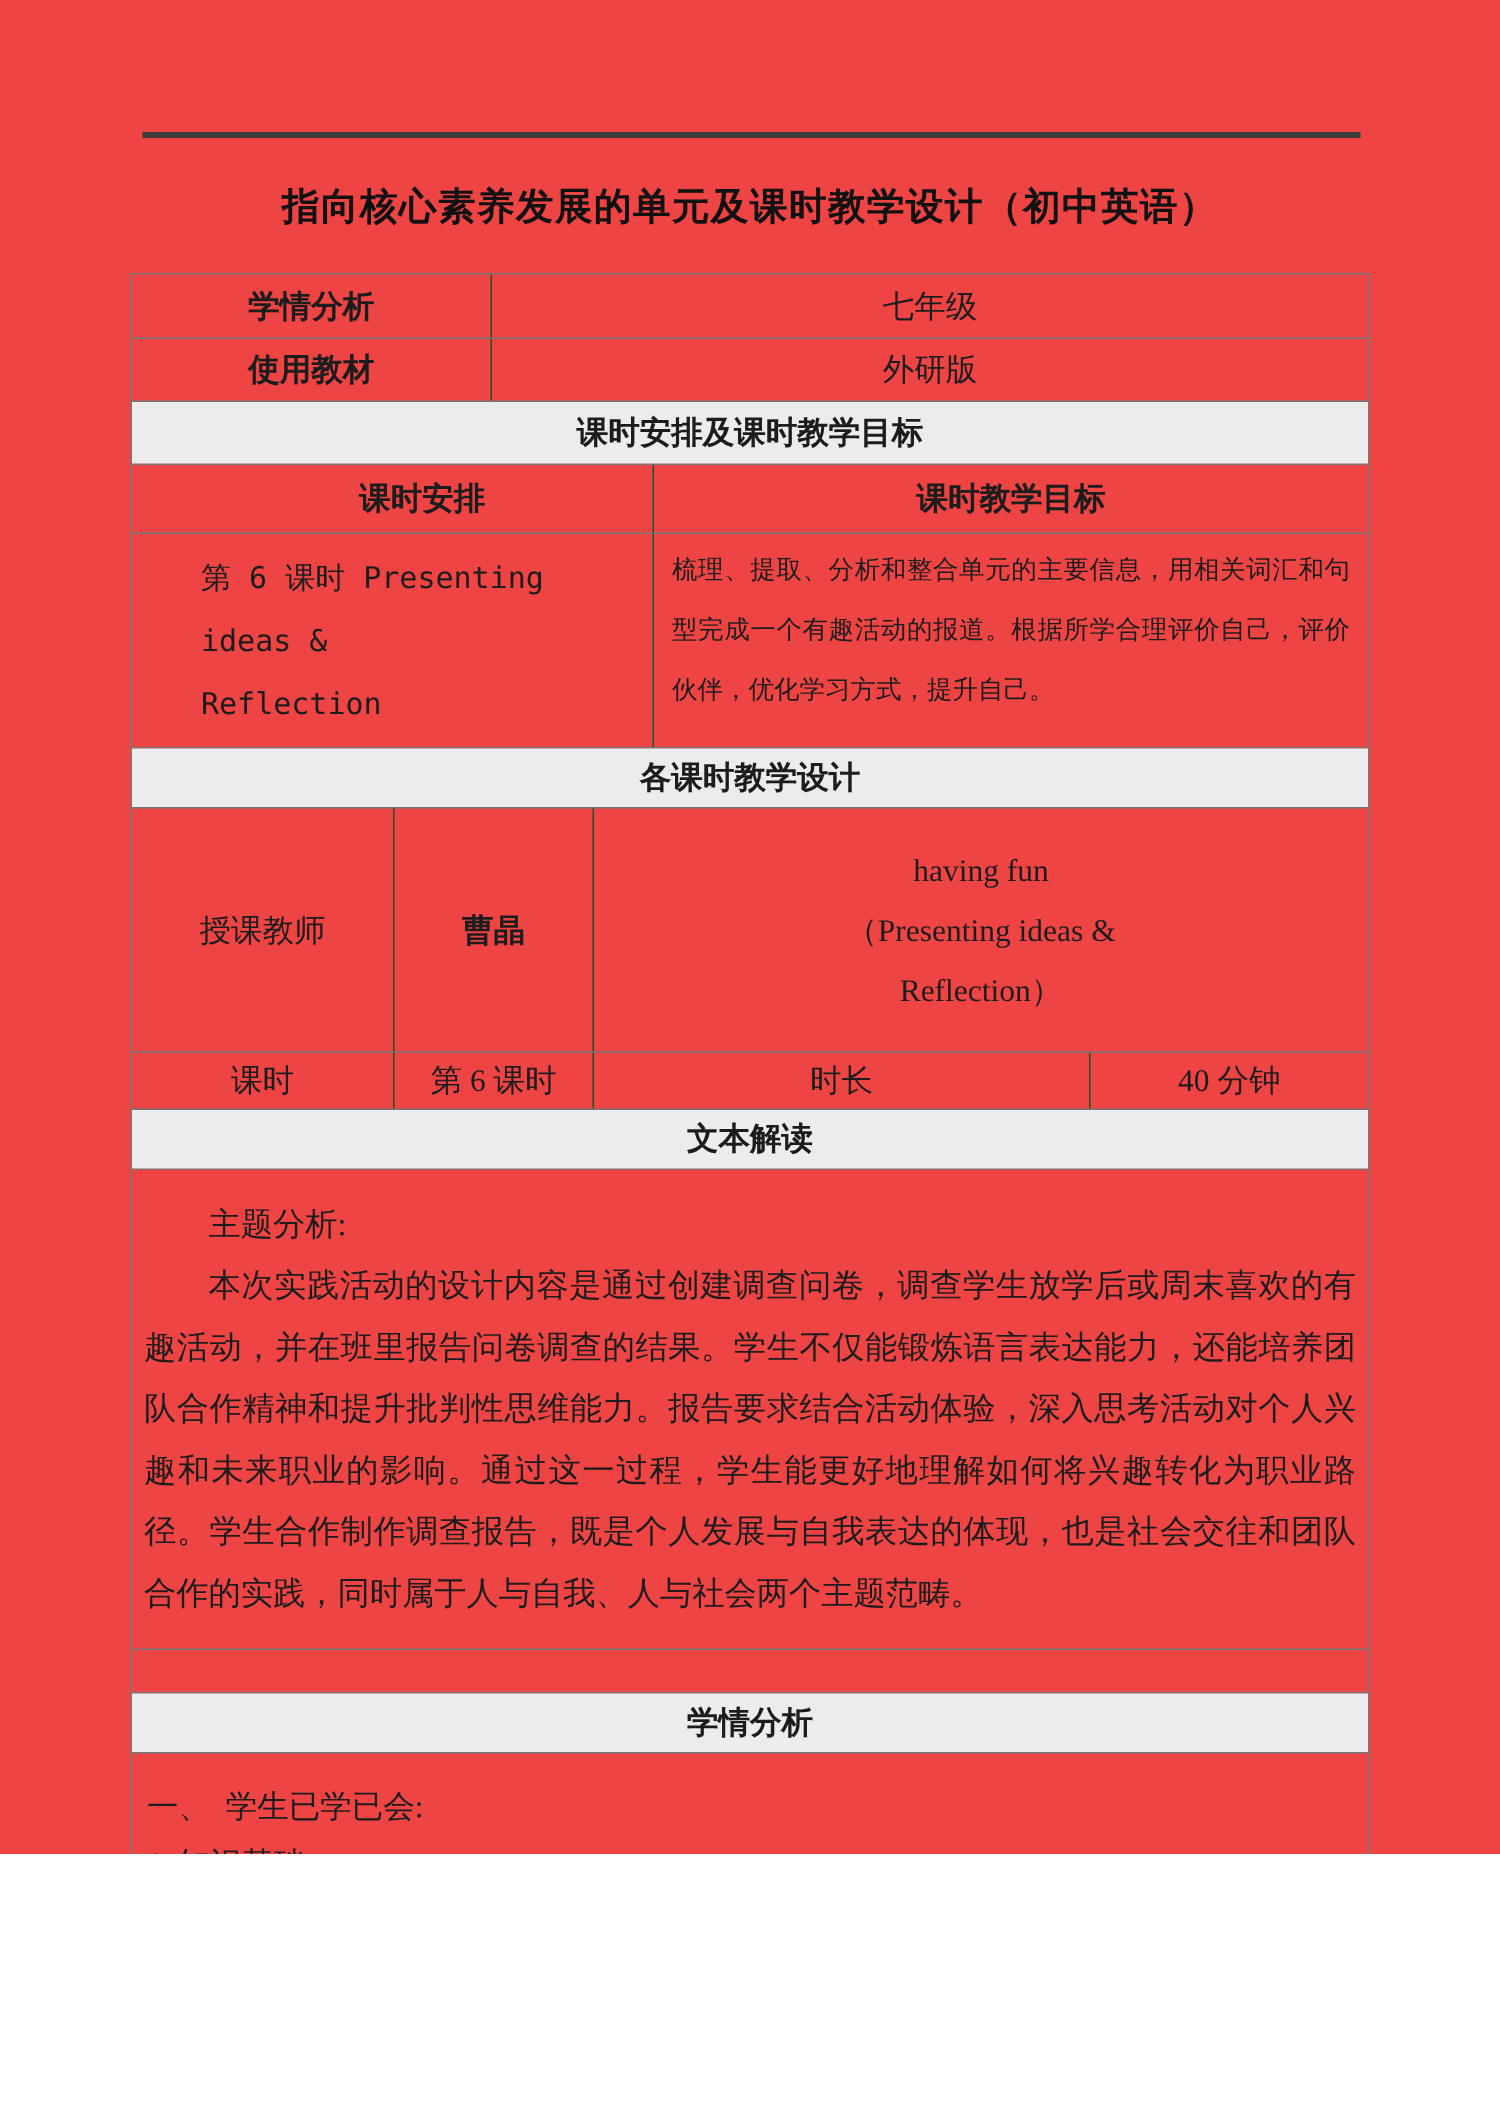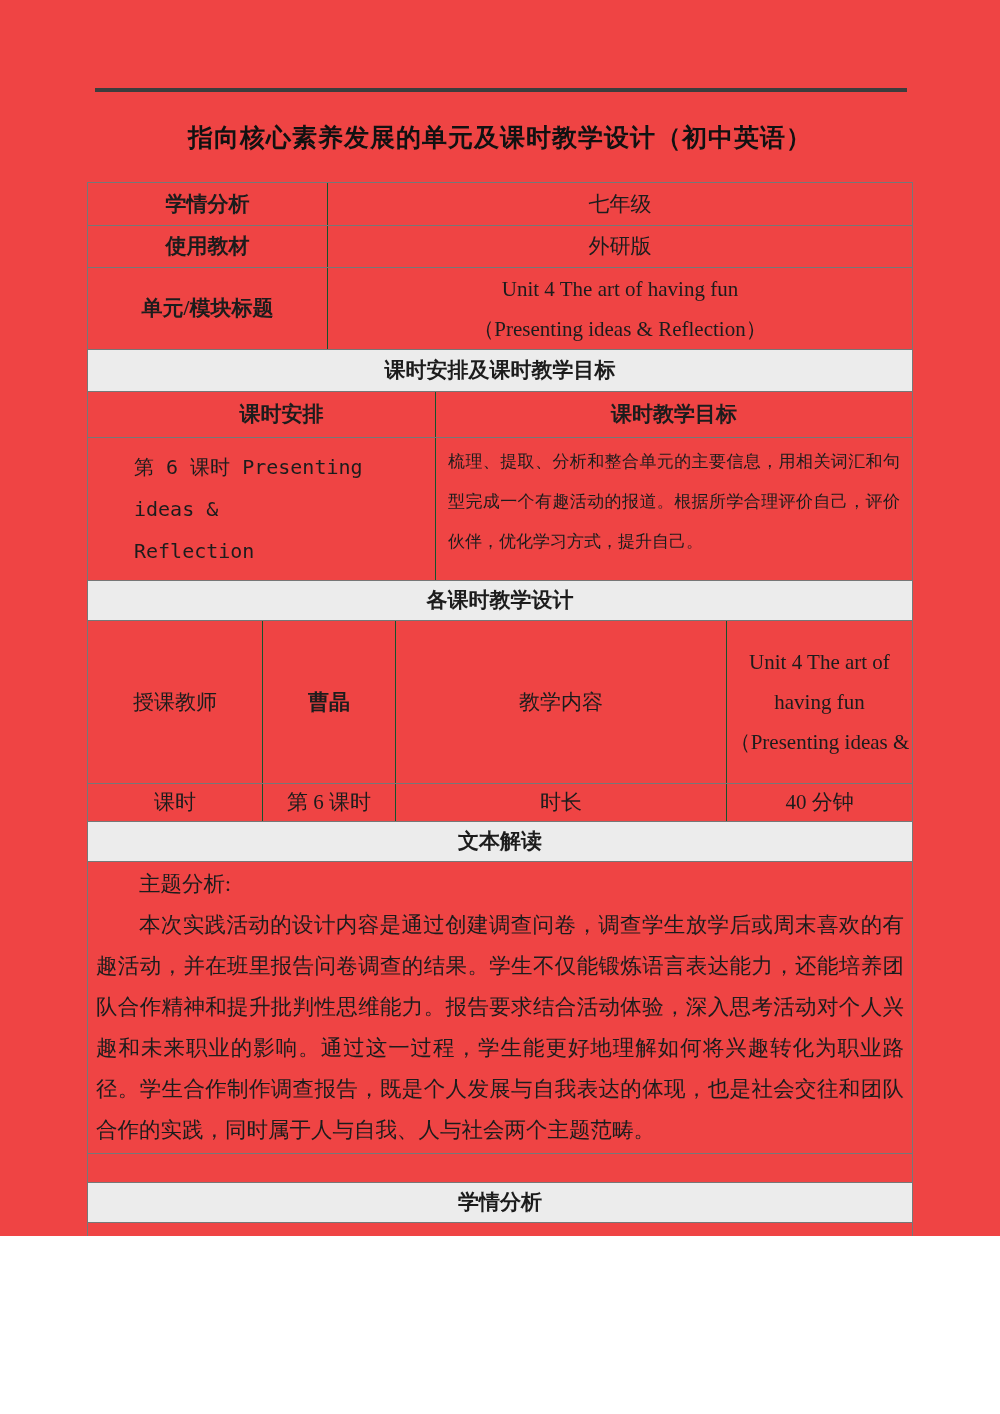--- a/index.html
+++ b/index.html
@@ -30,21 +30,21 @@
   .grow{flex:1 1 auto;min-width:0;}
   .lines span{display:block;line-height:40px;}
   .mono-cell{
     display:block;text-align:left;padding:8px 6px;
     font-family:"DejaVu Sans Mono","Liberation Mono",monospace;
     font-size:20px;line-height:42px;
   }
   .objective-cell{
     display:block;text-align:justify;padding:4px 12px;line-height:40px;font-size:17px;
   }
-  .para-cell{display:block;text-align:left;padding:2px 8px;}
+  .para-cell{display:block;text-align:left;padding:16px 8px;}
   .para-cell p{margin:0;font-size:21.5px;line-height:41px;text-align:justify;text-indent:2em;}
   .learn-cell{display:block;text-align:left;padding:16px 10px;}
   .learn-cell p{margin:0;font-size:21px;line-height:38px;white-space:pre-wrap;}
   .indent-a{margin-left:26px;}
   .indent-b{margin-left:4px;}
   .footer{
     position:absolute;top:1294px;left:10px;width:100%;text-align:center;
     font-weight:bold;font-size:19px;letter-spacing:2px;
   }
 </style>
@@ -62,29 +62,20 @@
     <div class="row" style="min-height:42px">
       <div class="cell w239 bold">学情分析</div>
       <div class="cell grow">七年级</div>
     </div>
 
     <div class="row" style="min-height:41px">
       <div class="cell w239 bold">使用教材</div>
       <div class="cell grow">外研版</div>
     </div>
 
-    <div class="row" style="min-height:81px">
-      <div class="cell w239 bold">单元/模块标题</div>
-      <div class="cell grow">
-        <div class="lines">
-          <span>Unit 4 The art of having fun</span>
-          <span>（Presenting ideas &amp; Reflection）</span>
-        </div>
-      </div>
-    </div>
 
     <div class="row" style="min-height:41px">
       <div class="cell grow hdr">课时安排及课时教学目标</div>
     </div>
 
     <div class="row" style="min-height:45px">
       <div class="cell w307 bold">课时安排</div>
       <div class="cell grow bold">课时教学目标</div>
     </div>
 
@@ -96,26 +87,25 @@
       <div class="cell grow objective-cell">梳理、提取、分析和整合单元的主要信息，用相关词汇和句型完成一个有趣活动的报道。根据所学合理评价自己，评价伙伴，优化学习方式，提升自己。</div>
     </div>
 
     <div class="row" style="min-height:39px">
       <div class="cell grow hdr">各课时教学设计</div>
     </div>
 
     <div class="row" style="min-height:162px">
       <div class="cell w174">授课教师</div>
       <div class="cell w133 bold">曹晶</div>
-      <div class="cell w331">教学内容</div>
       <div class="cell grow">
         <div class="lines">
-          <span>Unit 4 The art of</span>
           <span>having fun</span>
           <span>（Presenting ideas &amp;</span>
+          <span>Reflection）</span>
         </div>
       </div>
     </div>
 
     <div class="row" style="min-height:37px">
       <div class="cell w174">课时</div>
       <div class="cell w133">第 6 课时</div>
       <div class="cell w331">时长</div>
       <div class="cell grow">40 分钟</div>
     </div>

